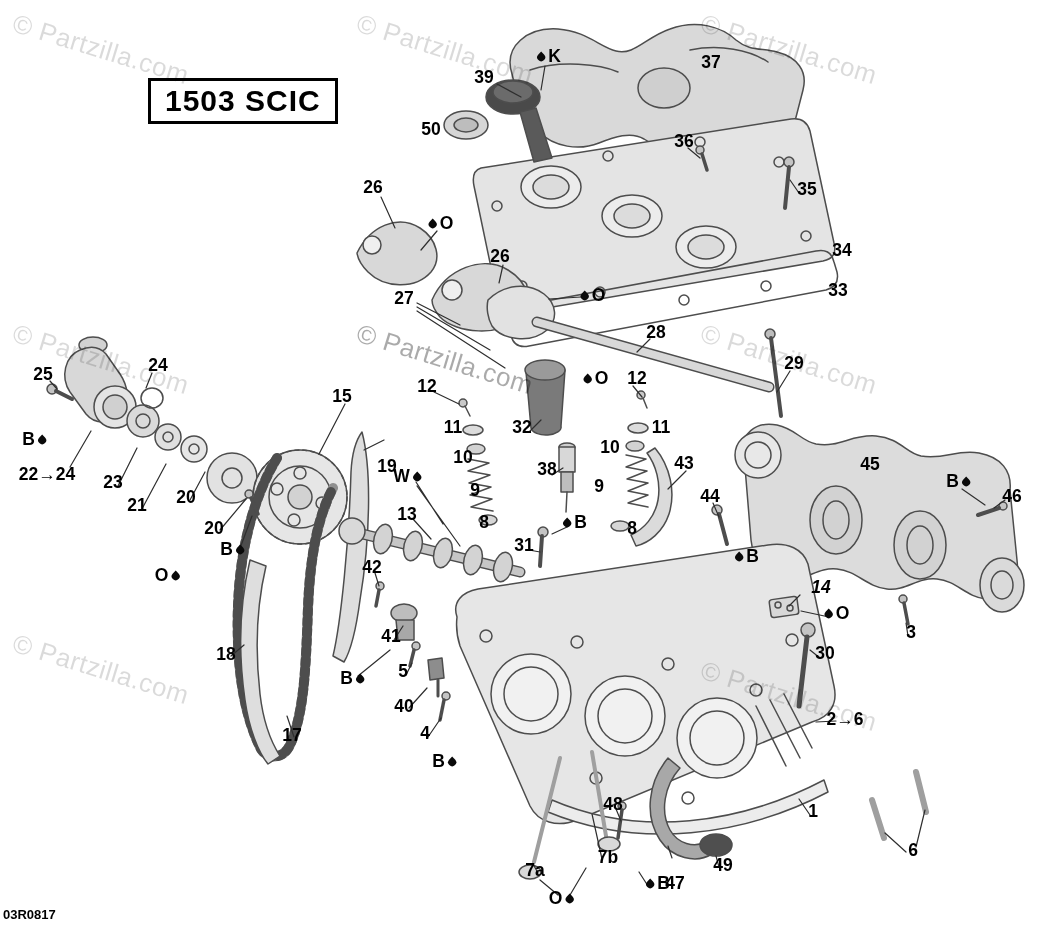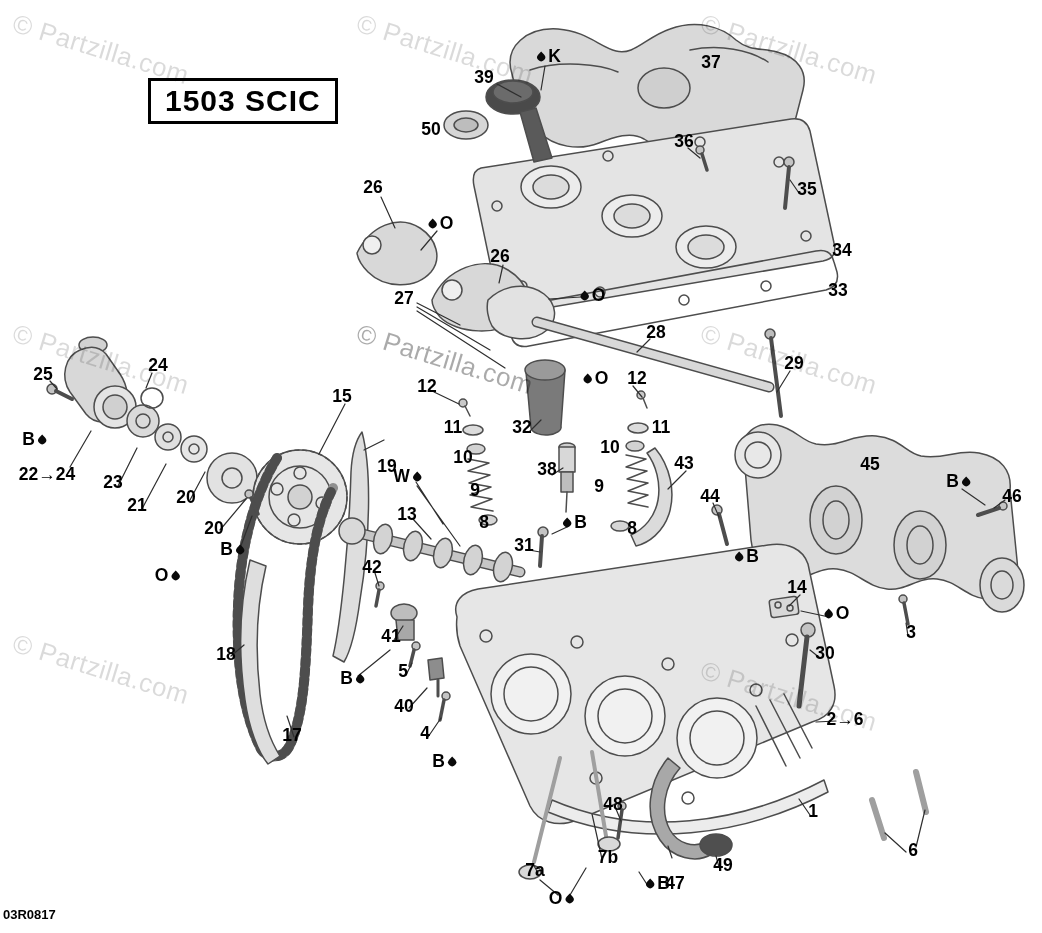--- a/index.html
+++ b/index.html
@@ -489,21 +489,21 @@
       <div class="callout" style="left: 870px; top: 465px;">
         <span>45</span>
       </div>
       <div class="callout" style="left: 958px; top: 482px;">
         <span>B</span>
         <span class="drop"></span>
       </div>
       <div class="callout" style="left: 1012px; top: 497px;">
         <span>46</span>
       </div>
-      <div class="callout" style="left: 797px; top: 588px;">
+      <div class="callout" style="left: 821px; top: 588px; font-style: italic;">
         <span>14</span>
       </div>
       <div class="callout" style="left: 837px; top: 614px;">
         <span class="drop"></span>
         <span>O</span>
       </div>
       <div class="callout" style="left: 911px; top: 633px;">
         <span>3</span>
       </div>
       <div class="callout" style="left: 825px; top: 654px;">

